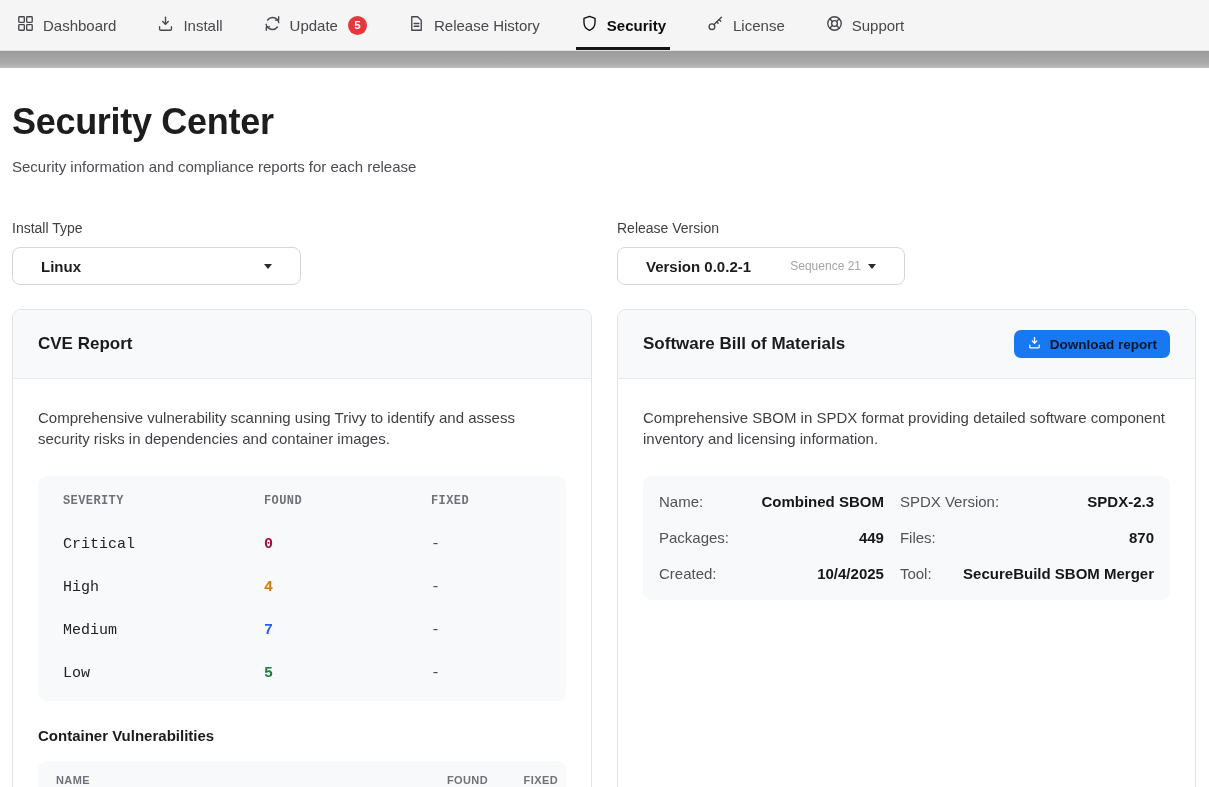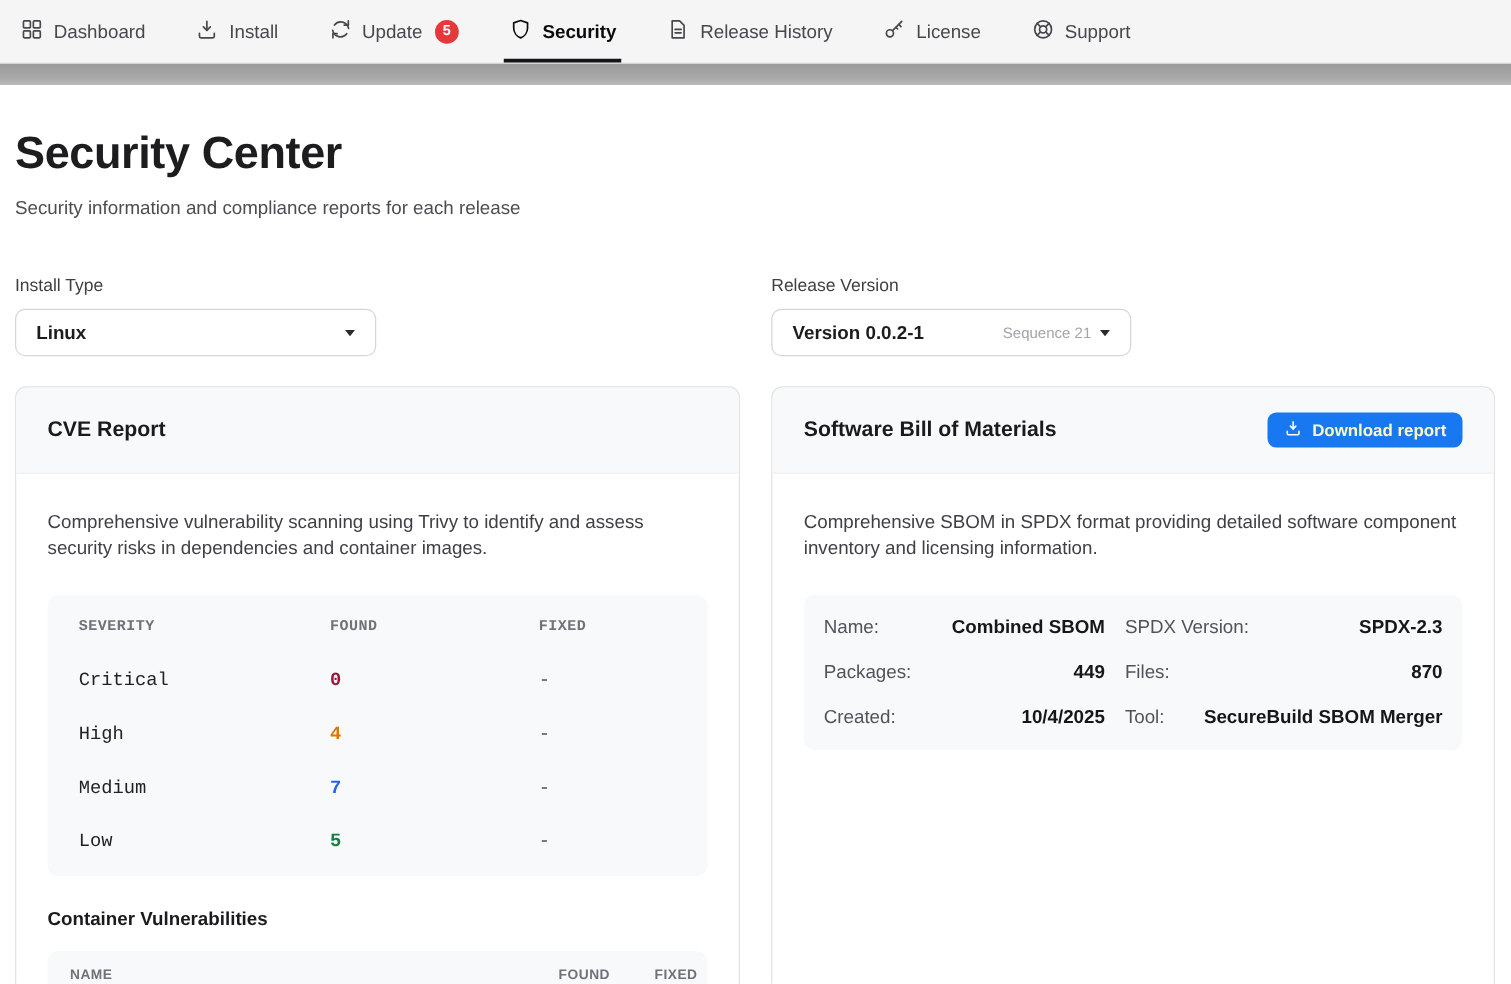--- a/index.html
+++ b/index.html
@@ -58,21 +58,21 @@
     column-gap: 25px;
     align-items: start;
   }
 
   
   .filters { margin-top: 45px; }
   .filter-label { font-size: 14px; color: #404040; margin-bottom: 11px; }
   .select {
     height: 38px; border: 1px solid #d6d6da; border-radius: 8px; background: #fff;
     display: flex; align-items: center; justify-content: space-between;
-    padding: 0 16px; cursor: pointer;
+    padding: 0 28px; cursor: pointer;
   }
   .select-install { width: 289px; }
   .select-release { width: 288px; }
   .select-value { font-size: 15px; font-weight: 700; color: #1c1c1f; }
   .select-right { display: flex; align-items: center; gap: 7px; }
   .select-meta { font-size: 12px; color: #a3a3ab; }
   .caret {
     width: 0; height: 0;
     border-left: 4.5px solid transparent;
     border-right: 4.5px solid transparent;
@@ -116,21 +116,21 @@
     margin-top: 17px; height: 38px;
     background: #f8f9fa; border-radius: 9px 9px 0 0;
     display: grid; grid-template-columns: 1fr 46px 38px; column-gap: 32px;
     align-items: center; padding: 0 8px 0 18px;
     font-size: 11px; color: #71717a; font-weight: 700; letter-spacing: 0.4px;
   }
   .cv-head .num { text-align: right; }
 
   
   .btn-download {
-    background: #1778f2; color: #fef9c3; border: none; border-radius: 7px;
+    background: #1778f2; color: #0f172a; border: none; border-radius: 7px;
     height: 28px; padding: 0 13px;
     display: flex; align-items: center; gap: 8px;
     font-size: 13.5px; font-weight: 700; font-family: inherit; cursor: pointer;
   }
   .btn-download svg { width: 15px; height: 15px; stroke: #fff; fill: none; stroke-width: 2; stroke-linecap: round; stroke-linejoin: round; }
 
   .sbom-panel {
     background: #f8f9fa; border-radius: 9px; margin-top: 26px;
     padding: 8px 16px;
     display: grid;
@@ -165,32 +165,32 @@
   <div class="nav-item">
     <span><svg viewBox="0 0 24 24">
           <path d="M20 11a8 8 0 0 0-14.2-3.4"></path>
           <path d="M4 13a8 8 0 0 0 14.2 3.4"></path>
           <path d="M19.8 3.5v4.2h-4.2"></path>
           <path d="M4.2 20.5v-4.2h4.2"></path>
         </svg></span>
     <span>Update</span>
     <span class="nav-badge">5</span>
   </div>
-  <div class="nav-item active">
-    <span><svg viewBox="0 0 24 24">
-          <path d="M12 3l7 2.4v5.1c0 4.6-3 8.6-7 10.1-4-1.5-7-5.5-7-10.1V5.4z"></path>
-        </svg></span>
-    <span>Security</span>
-  </div>
   <div class="nav-item">
     <span><svg viewBox="0 0 24 24">
           <path d="M6 3.5h7.5L18 8v12.5H6z"></path>
           <path d="M9 12h6M9 15.5h6"></path>
         </svg></span>
     <span>Release History</span>
+  </div>
+  <div class="nav-item active">
+    <span><svg viewBox="0 0 24 24">
+          <path d="M12 3l7 2.4v5.1c0 4.6-3 8.6-7 10.1-4-1.5-7-5.5-7-10.1V5.4z"></path>
+        </svg></span>
+    <span>Security</span>
   </div>
   <div class="nav-item">
     <span><svg viewBox="0 0 24 24">
           <circle cx="7.5" cy="16" r="3.6"></circle>
           <path d="M10.2 13.3L19.5 4"></path>
           <path d="M16.5 7l2.2 2.2"></path>
           <path d="M13.6 9.9l1.7 1.7"></path>
         </svg></span>
     <span>License</span>
   </div>

